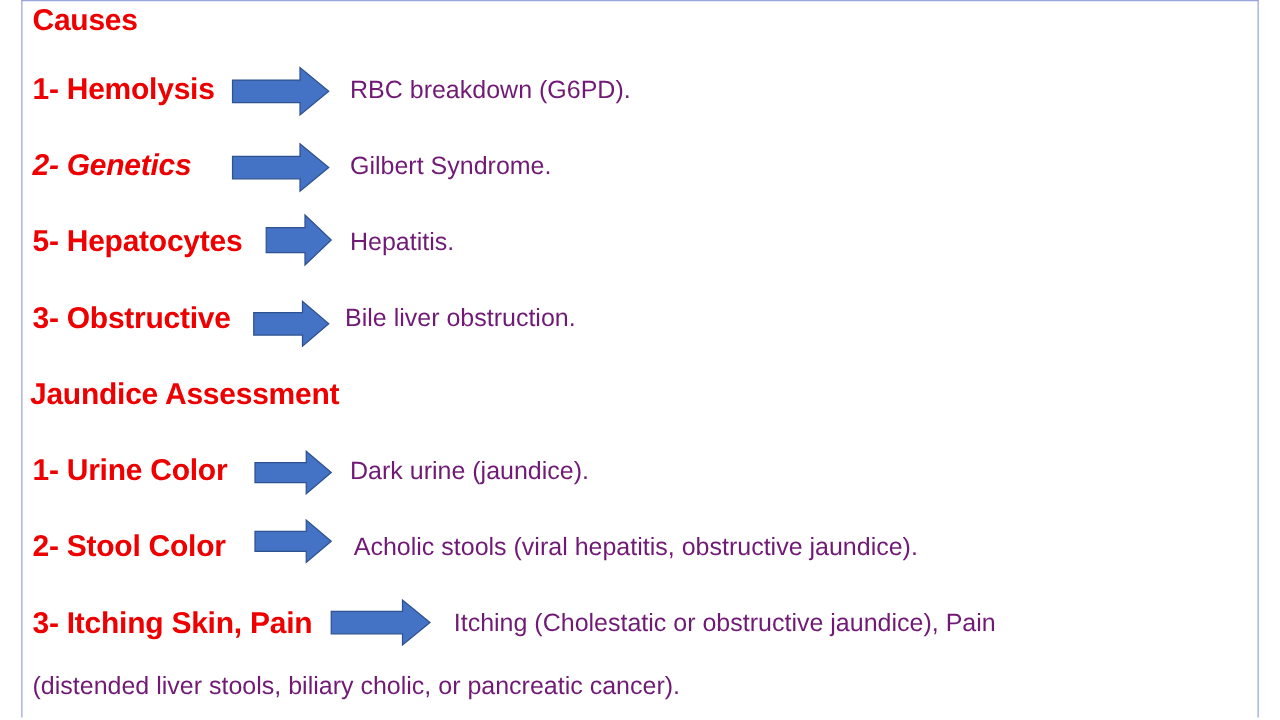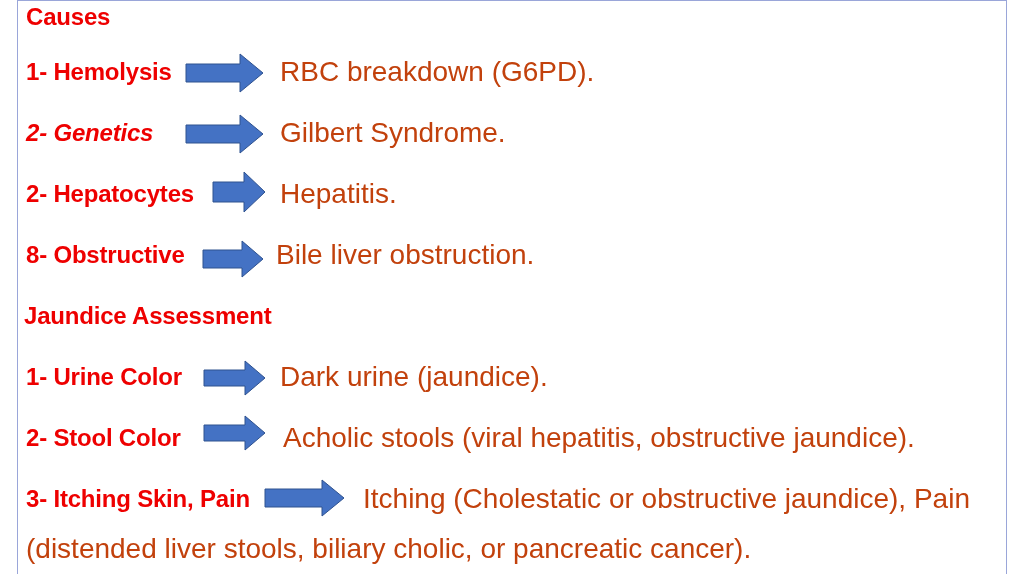--- a/index.html
+++ b/index.html
@@ -1,20 +1,20 @@
 <!DOCTYPE html>
 <html><head>
   <meta charset="utf-8">
   <style>
     html, body { margin: 0; padding: 0; background: #ffffff; }
     body { width: 1024px; height: 576px; position: relative; overflow: hidden; font-family: "Liberation Sans", "DejaVu Sans", sans-serif; }
     .frame { position: absolute; left: 17px; top: 0px; width: 990px; height: 574px; border: 1.5px solid #9aa6d9; border-bottom: none; box-sizing: border-box; }
     .line { position: absolute; white-space: nowrap; font-size: 25px; line-height: 30px; }
     .red { color: #ee0000; font-weight: bold; font-size: 24px; letter-spacing: -0.2px; }
-    .black { color: #c2410c; font-size: 28px; }
+    .black { color: #701a75; font-size: 20px; }
     .arrow { position: absolute; }
   </style>
 </head>
 <body>
 
 <div class="frame"></div>
 
 <div class="line red" style="left:26px; top:2px;">Causes</div>
 
 <div class="line red" style="left:26px; top:57px;">1- Hemolysis</div>
@@ -22,27 +22,27 @@
     <polygon points="1,12 55,12 55,2 78,21 55,40 55,30 1,30" fill="#4472c4" stroke="#2f528f" stroke-width="1"></polygon>
   </svg>
 <div class="line black" style="left:280px; top:57px;">RBC breakdown (G6PD).</div>
 
 <div class="line red" style="left:26px; top:118px;font-style:italic;">2- Genetics</div>
 <svg class="arrow" style="left:185px; top:113px;" width="80" height="42" viewBox="0 0 80 42">
     <polygon points="1,12 55,12 55,2 78,21 55,40 55,30 1,30" fill="#4472c4" stroke="#2f528f" stroke-width="1"></polygon>
   </svg>
 <div class="line black" style="left:280px; top:118px;">Gilbert Syndrome.</div>
 
-<div class="line red" style="left:26px; top:179px;">2- Hepatocytes</div>
+<div class="line red" style="left:26px; top:179px;">5- Hepatocytes</div>
 <svg class="arrow" style="left:212px; top:170px;" width="55" height="44" viewBox="0 0 55 44">
     <polygon points="1,12 32,12 32,2 53,22 32,42 32,32 1,32" fill="#4472c4" stroke="#2f528f" stroke-width="1"></polygon>
   </svg>
 <div class="line black" style="left:280px; top:179px;">Hepatitis.</div>
 
-<div class="line red" style="left:26px; top:240px;">8- Obstructive</div>
+<div class="line red" style="left:26px; top:240px;">3- Obstructive</div>
 <svg class="arrow" style="left:202px; top:239px;" width="63" height="40" viewBox="0 0 63 40">
     <polygon points="1,11 40,11 40,2 61,20 40,38 40,29 1,29" fill="#4472c4" stroke="#2f528f" stroke-width="1"></polygon>
   </svg>
 <div class="line black" style="left:276px; top:240px;">Bile liver obstruction.</div>
 
 <div class="line red" style="left:24px; top:301px;">Jaundice Assessment</div>
 
 <div class="line red" style="left:26px; top:362px;">1- Urine Color</div>
 <svg class="arrow" style="left:203px; top:360px;" width="64" height="36" viewBox="0 0 64 36">
     <polygon points="1,10 42,10 42,1 62,18 42,35 42,26 1,26" fill="#4472c4" stroke="#2f528f" stroke-width="1"></polygon>

